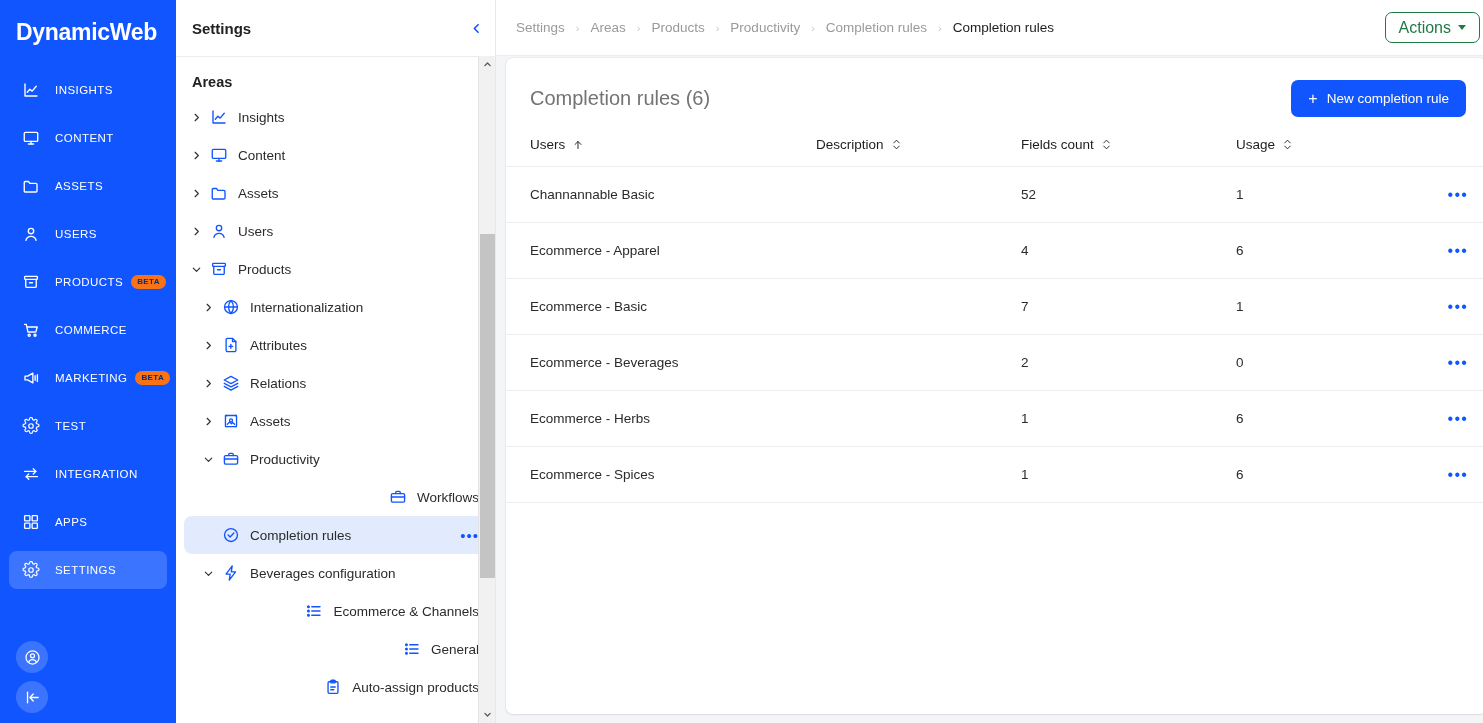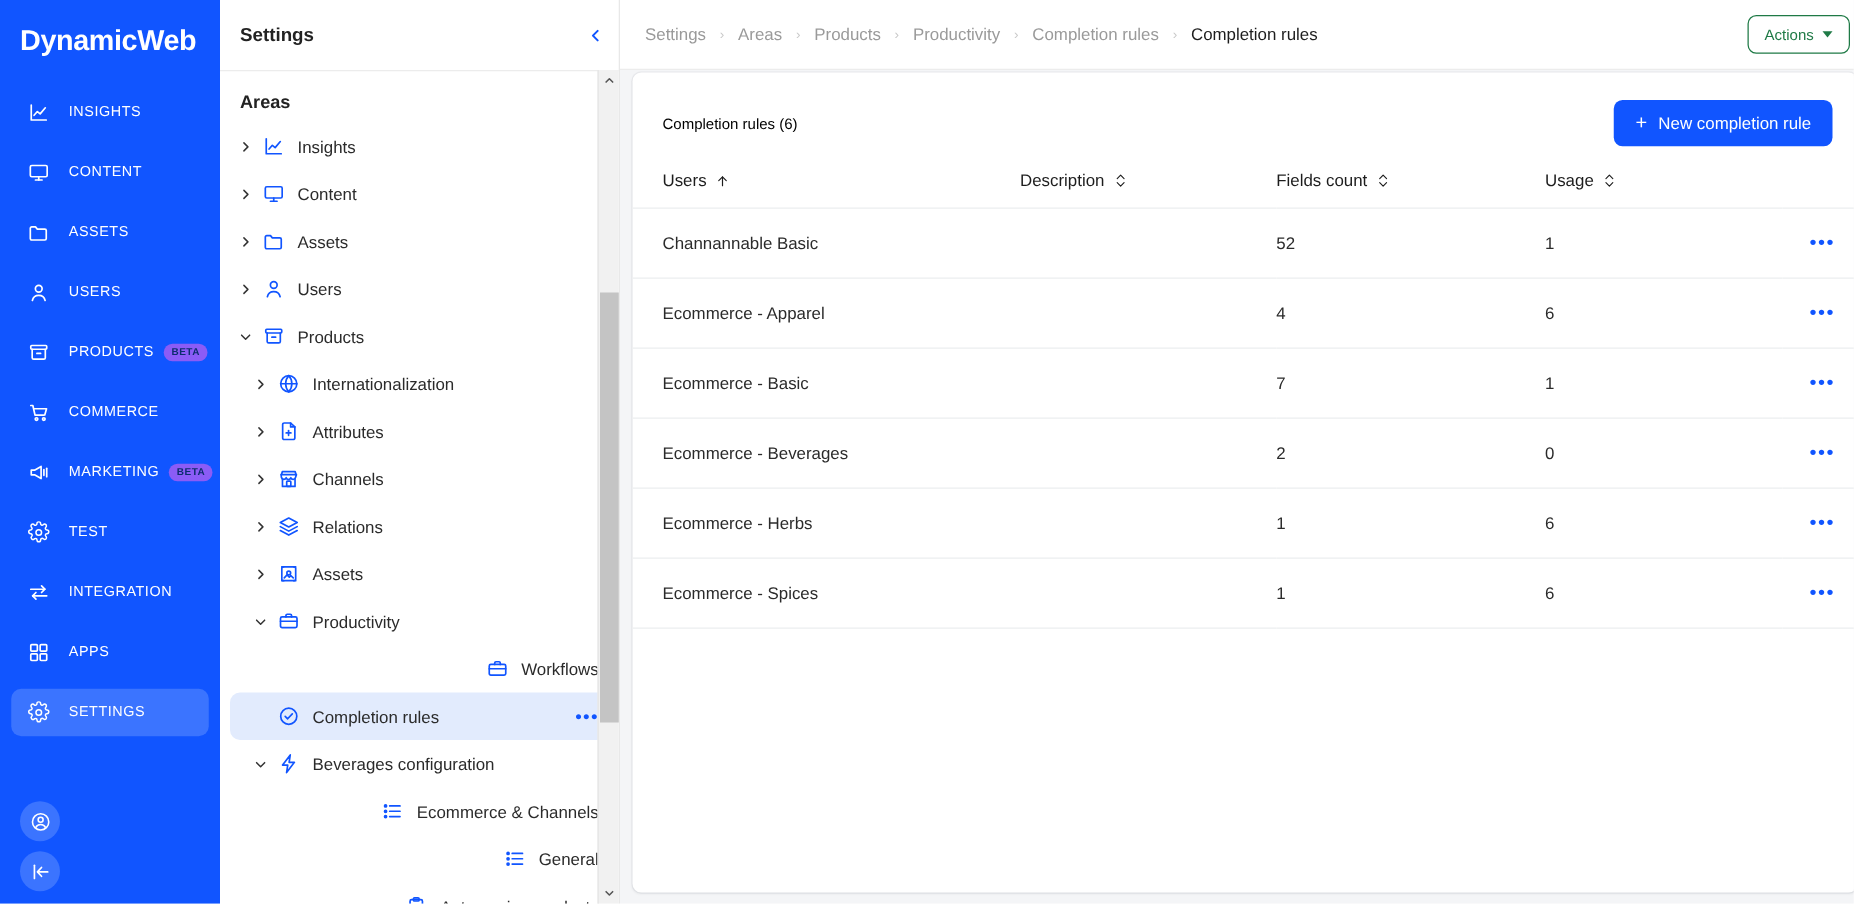--- a/index.html
+++ b/index.html
@@ -48,21 +48,21 @@
   }
   .rail-ico svg { display: block; }
   .rail-label {
     color: #fff;
     font-size: 11.5px;
     letter-spacing: 0.45px;
     margin-left: 14px;
     white-space: nowrap;
   }
   .beta {
-    background: #8b5cf6;
+    background: #f97316;
     color: #0b2d6e;
     font-size: 8px;
     font-weight: 700;
     letter-spacing: 0.4px;
     padding: 2px 6px;
     border-radius: 9px;
     margin-left: 8px;
     line-height: 1.3;
   }
   .rail-bottom {
@@ -219,21 +219,21 @@
     margin: 0 11px;
     user-select: none;
   }
   .actions-btn {
     border: 1px solid #1f7a46;
     color: #1f7a46;
     background: #fff;
     border-radius: 7px;
     height: 31px;
     padding: 0 13px;
-    font-size: 12px;
+    font-size: 16px;
     font-family: "Liberation Sans", sans-serif;
     display: flex; align-items: center; gap: 7px;
     cursor: pointer;
   }
   .caret-down {
     width: 0; height: 0;
     border-left: 4px solid transparent;
     border-right: 4px solid transparent;
     border-top: 5px solid #1f7a46;
   }
@@ -250,22 +250,22 @@
     box-shadow: 0 1px 2px rgba(16,24,40,0.07), 0 0 0 1px rgba(16,24,40,0.04);
     display: flex; flex-direction: column;
     overflow: hidden;
   }
   .card-head {
     display: flex; align-items: center;
     padding: 22px 20px 14px 24px;
     flex: 0 0 auto;
   }
   .card-title {
-    font-size: 12px;
-    color: #000000;
+    font-size: 20px;
+    color: #737373;
     font-weight: 400;
   }
   .new-btn {
     margin-left: auto;
     background: #1155ff;
     color: #fff;
     border: none;
     border-radius: 7px;
     height: 37px;
     padding: 0 17px;
@@ -553,36 +553,20 @@
             </span>
             <span class="nico">
               <svg width="18" height="18" viewBox="0 0 24 24" fill="none" stroke="currentColor" stroke-width="1.8" stroke-linecap="round" stroke-linejoin="round">
                 <path d="M14 3.2H7.2A1.7 1.7 0 005.5 4.9v14.2a1.7 1.7 0 001.7 1.7h9.6a1.7 1.7 0 001.7-1.7V7.4z"></path>
                 <path d="M14 3.2v4.2h4.5"></path>
                 <path d="M11.8 11.3v5"></path>
                 <path d="M9.3 13.8h5"></path>
               </svg>
             </span>
             <span class="nlabel">Attributes</span>
-          </div>
-          <div class="node lvl1">
-            <span class="twisty">
-              <svg width="11" height="11" viewBox="0 0 24 24" fill="none" stroke="currentColor" stroke-width="2.6" stroke-linecap="round" stroke-linejoin="round">
-                <path d="M9 5l7 7-7 7"></path>
-              </svg>
-            </span>
-            <span class="nico">
-              <svg width="18" height="18" viewBox="0 0 24 24" fill="none" stroke="currentColor" stroke-width="1.8" stroke-linecap="round" stroke-linejoin="round">
-                <path d="M3.8 7.6h16.4l-1 3.1a2.6 2.6 0 01-5 .2 2.6 2.6 0 01-5 0 2.6 2.6 0 01-5-.2z"></path>
-                <path d="M4.2 7.6l1-3.2h13.6l1 3.2"></path>
-                <path d="M5.3 11.9v8.3h13.4v-8.3"></path>
-                <rect x="9.8" y="14.5" width="4.4" height="5.7" rx="0.8"></rect>
-              </svg>
-            </span>
-            <span class="nlabel">Channels</span>
           </div>
           <div class="node lvl1">
             <span class="twisty">
               <svg width="11" height="11" viewBox="0 0 24 24" fill="none" stroke="currentColor" stroke-width="2.6" stroke-linecap="round" stroke-linejoin="round">
                 <path d="M9 5l7 7-7 7"></path>
               </svg>
             </span>
             <span class="nico">
               <svg width="18" height="18" viewBox="0 0 24 24" fill="none" stroke="currentColor" stroke-width="1.8" stroke-linecap="round" stroke-linejoin="round">
                 <path d="M12 3.2L3 8l9 4.8L21 8z"></path>

